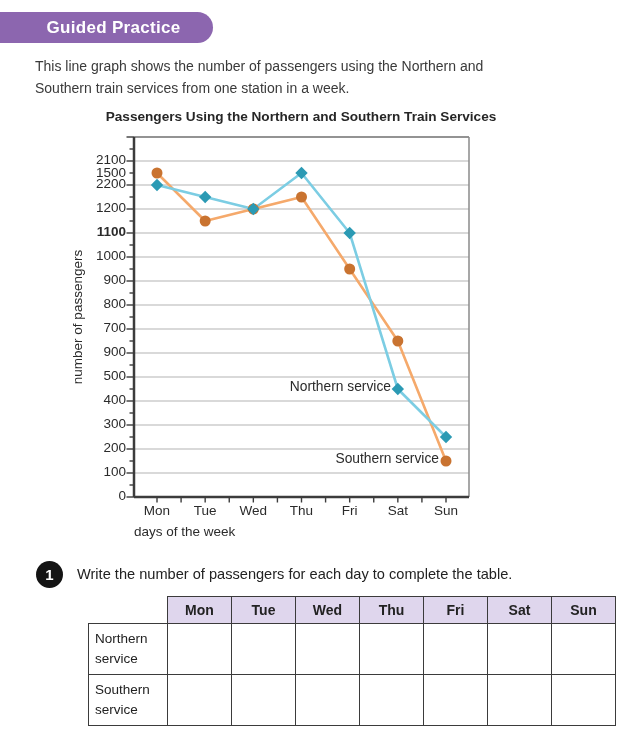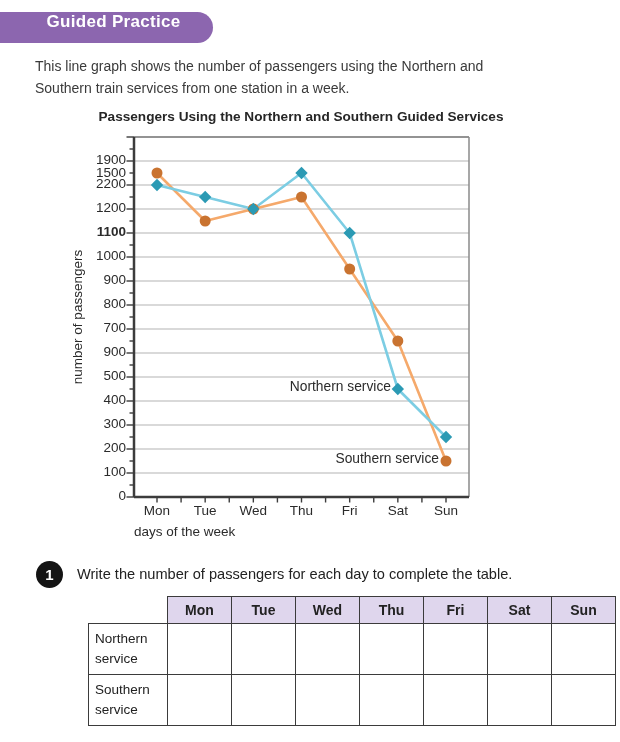--- a/index.html
+++ b/index.html
@@ -4,21 +4,21 @@
 <style>
   html,body{margin:0;padding:0;background:#fff;}
   #page-root{
     position:relative;width:620px;height:742px;background:#ffffff;overflow:hidden;
     font-family:"Liberation Sans",sans-serif;color:#2e2e2e;
   }
   
   .gp-badge{
     position:absolute;left:0;top:12px;width:213px;height:31px;
     background:#8C66AF;border-radius:0 16px 16px 0;
-    display:flex;justify-content:center;
+    display:flex;align-items:center;justify-content:center;
   }
   .gp-badge span{color:#ffffff;font-weight:700;font-size:17px;letter-spacing:.3px;padding-left:14px;}
   
   .intro{position:absolute;left:35px;top:55px;width:570px;font-size:14px;line-height:22px;color:#3a3a3a;}
   
   .chart-title{position:absolute;left:76px;top:109px;width:450px;text-align:center;
     font-size:13.6px;font-weight:700;color:#262626;}
   #plot-svg{position:absolute;left:134px;top:137px;overflow:visible;}
   #y-labels{position:absolute;left:64px;top:137px;width:62px;height:360px;}
   #y-labels span{position:absolute;right:0;width:62px;text-align:right;font-size:13.5px;color:#2b2b2b;}
@@ -54,38 +54,38 @@
 
   <div class="gp-badge">
     <span>Guided Practice</span>
   </div>
 
   <div class="intro">
     <div>This line graph shows the number of passengers using the Northern and</div>
     <div>Southern train services from one station in a week.</div>
   </div>
 
-  <div class="chart-title">Passengers Using the Northern and Southern Guided Services</div>
+  <div class="chart-title">Passengers Using the Northern and Southern Train Services</div>
 
   <div id="y-labels">
       <span style="top: 351px;">0</span>
       <span style="top: 327px;">100</span>
       <span style="top: 303px;">200</span>
       <span style="top: 279px;">300</span>
       <span style="top: 255px;">400</span>
       <span style="top: 231px;">500</span>
       <span style="top: 207px;">900</span>
       <span style="top: 183px;">700</span>
       <span style="top: 159px;">800</span>
       <span style="top: 135px;">900</span>
       <span style="top: 111px;">1000</span>
       <span style="top: 87px; font-weight: bold;">1100</span>
       <span style="top: 63px;">1200</span>
       <span style="top: 39px;">2200</span>
-      <span style="top: 15px;">1900</span>
+      <span style="top: 15px;">2100</span>
       <span style="top: -9px; margin-top: 37px;">1500</span>
     </div>
   <svg id="plot-svg" width="335" height="360" viewBox="0 0 335 360">
       <line x1="0" y1="336" x2="335" y2="336" stroke="#B3B3B3" stroke-width="1"></line>
       <line x1="0" y1="312" x2="335" y2="312" stroke="#B3B3B3" stroke-width="1"></line>
       <line x1="0" y1="288" x2="335" y2="288" stroke="#B3B3B3" stroke-width="1"></line>
       <line x1="0" y1="264" x2="335" y2="264" stroke="#B3B3B3" stroke-width="1"></line>
       <line x1="0" y1="240" x2="335" y2="240" stroke="#B3B3B3" stroke-width="1"></line>
       <line x1="0" y1="216" x2="335" y2="216" stroke="#B3B3B3" stroke-width="1"></line>
       <line x1="0" y1="192" x2="335" y2="192" stroke="#B3B3B3" stroke-width="1"></line>

